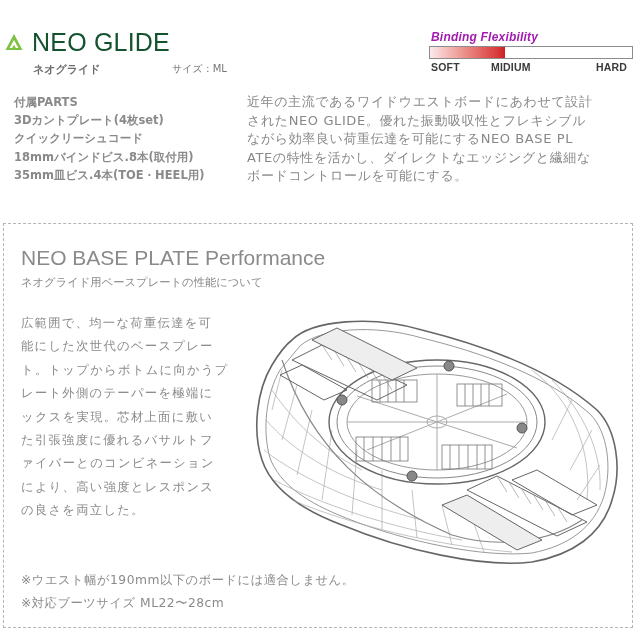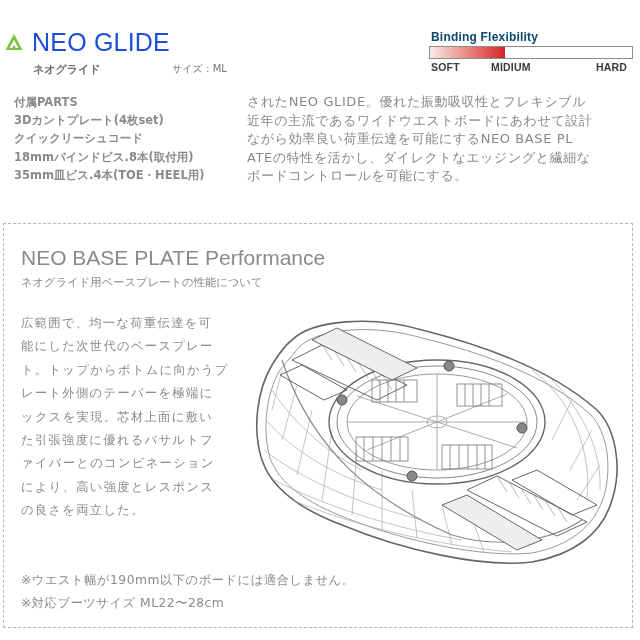--- a/index.html
+++ b/index.html
@@ -4,26 +4,26 @@
   <style>
     html, body { margin: 0; padding: 0; }
     body {
       width: 640px; height: 640px; background: #ffffff; position: relative; overflow: hidden;
       font-family: "DejaVu Sans", "Liberation Sans", sans-serif; color: #8a8a8a;
     }
     .abs { position: absolute; }
 
     
     .logo-icon { left: 5px; top: 33px; width: 18px; height: 18px; }
-    .title { left: 32px; top: 28px; font-family: "Liberation Sans", sans-serif; font-size: 25px; color: #1d4ed8; letter-spacing: 0.2px; white-space: nowrap; }
+    .title { left: 32px; top: 28px; font-family: "Liberation Sans", sans-serif; font-size: 25px; color: #14532d; letter-spacing: 0.2px; white-space: nowrap; }
     .subtitle-kana { left: 33px; top: 62px; font-size: 11px; font-weight: bold; color: #6f6f6f; white-space: nowrap; }
     .size-label { left: 172px; top: 62px; font-size: 10px; color: #777; white-space: nowrap; }
 
     
-    .gauge-title { left: 431px; top: 30px; font-family: "Liberation Sans", sans-serif; font-size: 12px; color: #0c4a6e; font-weight: bold; white-space: nowrap; letter-spacing: 0.2px; }
+    .gauge-title { left: 431px; top: 30px; font-family: "Liberation Sans", sans-serif; font-size: 12px; color: #a21caf; font-weight: bold; white-space: nowrap; letter-spacing: 0.2px; font-style: italic; }
     .gauge-bar { left: 429px; top: 46px; width: 204px; height: 13px; border: 1px solid #8c8c8c; background: #fff; box-sizing: border-box; }
     .gauge-fill { position: absolute; left: 0; top: 0; height: 100%; background: linear-gradient(to right, #fbeaea 0%, #ee9b96 40%, #d93a3a 90%, #d01f24 100%); }
     .gauge-lbl { top: 61px; font-family: "Liberation Sans", sans-serif; font-size: 10.5px; color: #3a3a3a; white-space: nowrap; font-weight: bold; letter-spacing: 0.2px; }
     .gauge-soft { left: 431px; }
     .gauge-medium { left: 491px; }
     .gauge-hard { left: 596px; text-align: center; }
 
     
     .parts { left: 14px; top: 93px; font-size: 11.5px; line-height: 18.2px; color: #8a8a8a; white-space: nowrap; }
     .parts div { height: 18.2px; font-weight: bold; }
@@ -63,22 +63,22 @@
 
 <div class="abs parts">
   <div>付属PARTS</div>
   <div>3Dカントプレート(4枚set)</div>
   <div>クイックリーシュコード</div>
   <div>18mmバインドビス.8本(取付用)</div>
   <div>35mm皿ビス.4本(TOE・HEEL用)</div>
 </div>
 
 <div class="abs desc">
+  <div>近年の主流であるワイドウエストボードにあわせて設計</div>
   <div>されたNEO GLIDE。優れた振動吸収性とフレキシブル</div>
-  <div>近年の主流であるワイドウエストボードにあわせて設計</div>
   <div>ながら効率良い荷重伝達を可能にするNEO BASE PL</div>
   <div>ATEの特性を活かし、ダイレクトなエッジングと繊細な</div>
   <div>ボードコントロールを可能にする。</div>
 </div>
 
 <div class="abs perf-box"></div>
 <div class="abs perf-title">NEO BASE PLATE Performance</div>
 <div class="abs perf-sub">ネオグライド用ベースプレートの性能について</div>
 
 <div class="abs perf-body">

